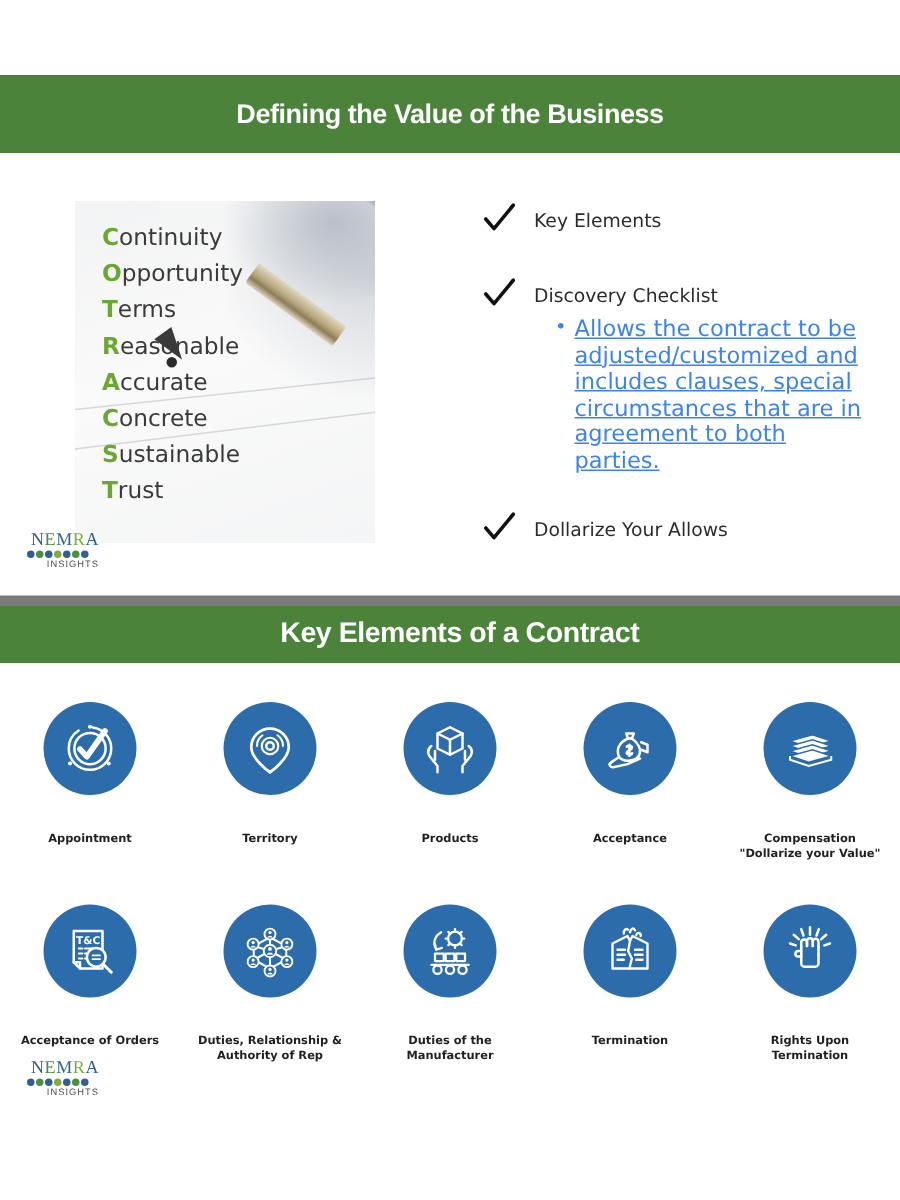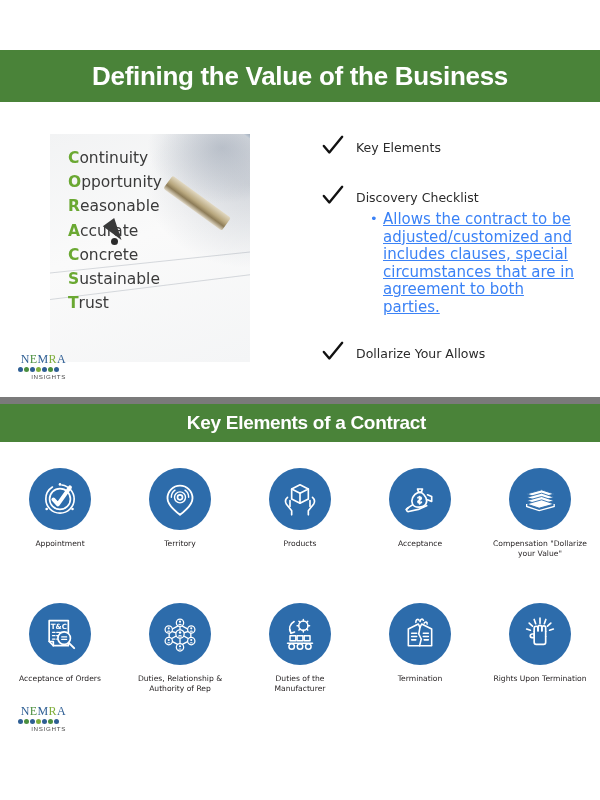--- a/index.html
+++ b/index.html
@@ -18,21 +18,21 @@
     display: flex; align-items: center; justify-content: center;
   }
   .banner-title {
     color: #ffffff;
     font-weight: 800;
     letter-spacing: -0.3px;
     text-align: center;
     white-space: nowrap;
   }
   #banner-top { top: 50px; height: 52px; }
-  #banner-top .banner-title { font-size: 26px; }
+  #banner-top .banner-title { font-size: 18px; }
 
   .gray-bar {
     position: absolute; left: 0; width: 600px; top: 397px; height: 7px;
     background: #7a7a7a;
   }
   #banner-mid { top: 404px; height: 38px; padding-left: 13px; }
   #banner-mid .banner-title { font-size: 19px; }
 
   
   .photo {
@@ -146,22 +146,22 @@
   #icon-row-1 { top: 468px; }
   #icon-row-2 { top: 603px; }
   .icon-cell { display: flex; flex-direction: column; align-items: center; }
   .icon-circle {
     width: 62px; height: 62px; border-radius: 50%;
     background: #2d6cab;
     display: flex; align-items: center; justify-content: center;
   }
   .icon-circle svg { display: block; }
   .icon-label {
-    margin-top: 9px;
-    font-size: 7.6px; font-weight: 400; color: #231f20;
+    margin-top: 24px;
+    font-size: 7.6px; font-weight: 700; color: #231f20;
     text-align: center; line-height: 10px; max-width: 98px;
     font-family: "DejaVu Sans", sans-serif;
   }
 </style>
 </head>
 <body>
 
 <div class="page">
 
   <div class="banner" id="banner-top">
@@ -171,20 +171,21 @@
   <div class="photo">
     <div class="paper-line" style="left:-10px; top:152px; width:230px; transform:rotate(-7deg);"></div>
     <div class="paper-line" style="left:-10px; top:128px; width:220px; transform:rotate(-6deg);"></div>
     <div class="pen-body"></div>
     <div class="pen-grip"></div>
     <div class="pen-tip"></div>
     <div class="pen-ball"></div>
     <div class="acrostic">
       <div class="row"><span class="cap">C</span><span>ontinuity</span></div>
       <div class="row"><span class="cap">O</span><span>pportunity</span></div>
+      <div class="row"><span class="cap">T</span><span>erms</span></div>
       <div class="row"><span class="cap">R</span><span>easonable</span></div>
       <div class="row"><span class="cap">A</span><span>ccurate</span></div>
       <div class="row"><span class="cap">C</span><span>oncrete</span></div>
       <div class="row"><span class="cap">S</span><span>ustainable</span></div>
       <div class="row"><span class="cap">T</span><span>rust</span></div>
     </div>
   </div>
 
   <div class="checklist">
 

